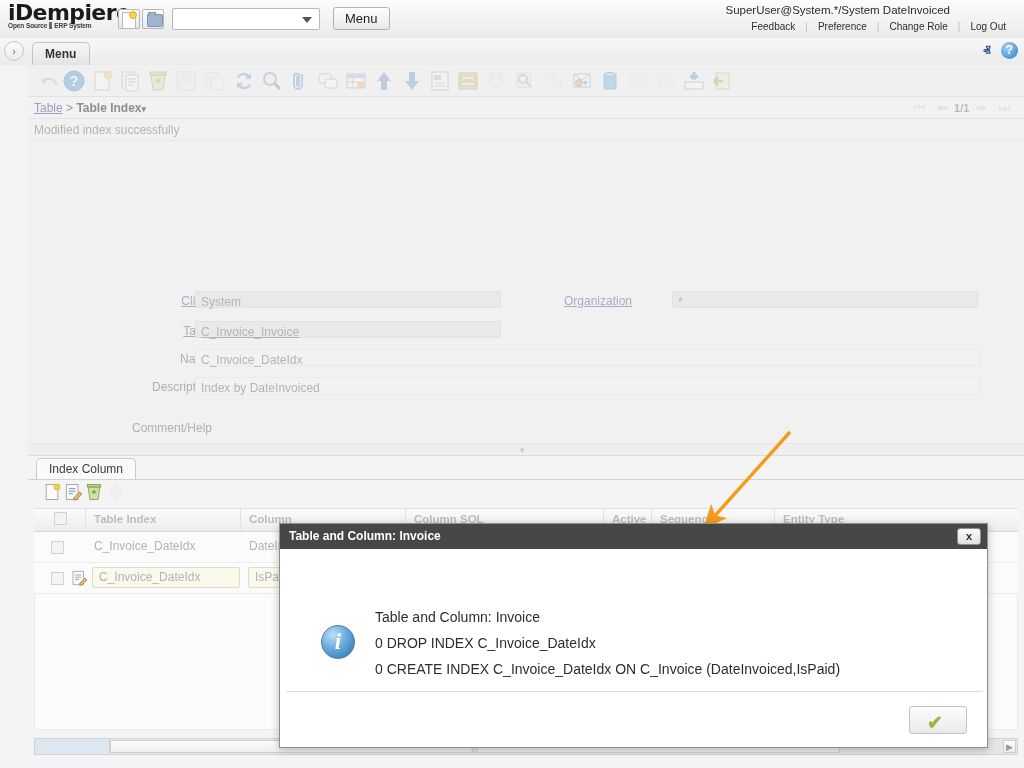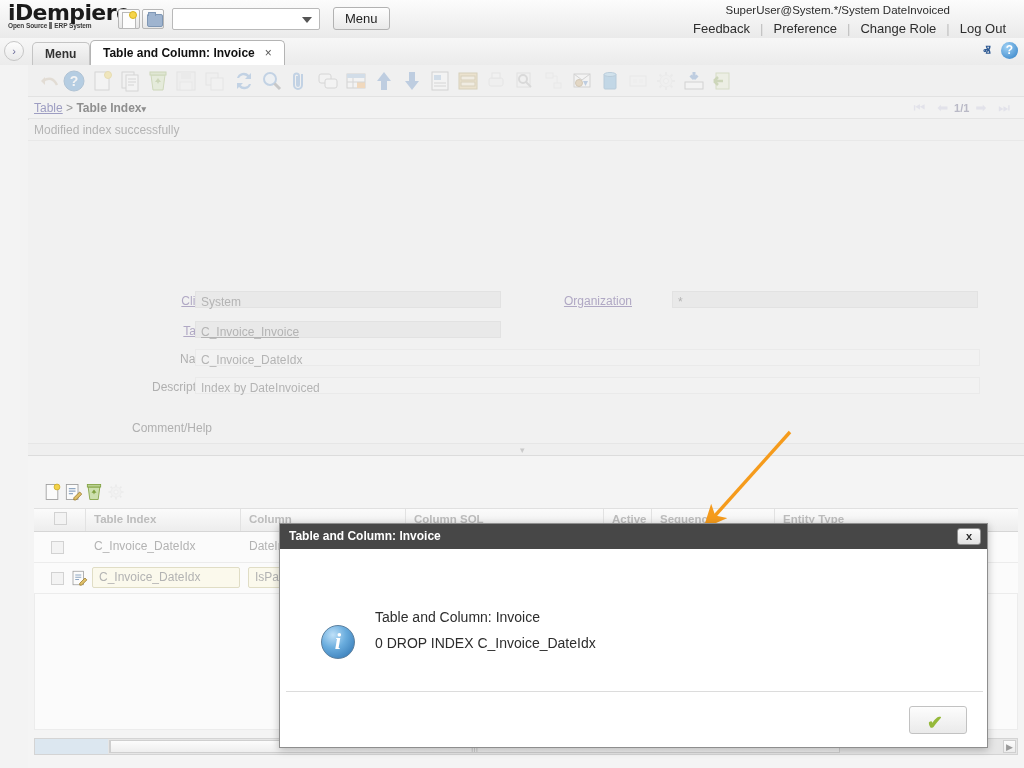--- a/index.html
+++ b/index.html
@@ -60,21 +60,21 @@
     line-height: 22px; font-size: 13px; color: #1f1f1f;
     border: 1px solid #b2b2b2; border-radius: 3px;
     background: linear-gradient(to bottom,#fefefe,#e9e9e9);
     box-sizing: border-box;
   }
 
   .user-line {
     position: absolute; right: 74px; top: 4px; font-size: 11.5px; color: #2b2b2b;
     white-space: nowrap;
   }
-  .hdr-links { position: absolute; right: 8px; top: 21px; font-size: 13px; white-space: nowrap; }
+  .hdr-links { position: absolute; right: 8px; top: 21px; font-size: 10px; white-space: nowrap; }
   .hdr-links a { color: #2d2d2d; text-decoration: none; padding: 0 10px; }
   .hdr-links .sep { color: #bdbdbd; }
 
   
   .tabstrip {
     position: absolute; left: 0; top: 38px; width: 1024px; height: 27px;
     background: linear-gradient(to bottom,#f7f7f7,#ebebeb);
     border-bottom: 1px solid #c9c9c9;
   }
   .collapse-handle {
@@ -306,23 +306,20 @@
     <div class="user-line">SuperUser@System.*/System DateInvoiced</div>
 
     <div class="hdr-links">
       <a>Feedback</a><span class="sep">|</span><a>Preference</a><span class="sep">|</span><a>Change Role</a><span class="sep">|</span><a>Log Out</a>
     </div>
   </div>
 
   <div class="tabstrip">
     <div class="collapse-handle">›</div>
     <div class="tab" style="left:32px;width:58px;">Menu</div>
-    <div class="tab active" style="left:90px;">
-      <span>Table and Column: Invoice</span><span class="x">×</span>
-    </div>
     <div class="tab-right-icons">
       <span class="chev-up">ⱏ</span>
       <span class="help-circ">?</span>
     </div>
   </div>
 
   <div class="leftrail"></div>
 
   <div class="toolbar">
 
@@ -559,20 +556,23 @@
     </div>
 
     <div class="validate-btn">Index Validate</div>
   </div>
 
   <div class="form-splitter">
     <span class="grip">▾</span>
   </div>
 
   <div class="gridpanel">
+    <div class="grid-tabstrip">
+      <div class="grid-tab">Index Column</div>
+    </div>
 
     <div class="grid-toolbar">
       <div class="gt" style="left:8px">
         <svg width="20" height="20" viewBox="0 0 24 24">
             <rect x="5" y="3" width="14" height="18" fill="#fbfbfb" stroke="#9a9a9a"></rect>
             <circle cx="18" cy="6" r="3.5" fill="#f3d24a" stroke="#cfae28"></circle>
           </svg>
       </div>
       <div class="gt" style="left:29px">
         <svg width="20" height="20" viewBox="0 0 24 24">
@@ -654,20 +654,21 @@
   <div class="dlg">
     <div class="dlg-title">
       <span>Table and Column: Invoice</span>
       <span class="dlg-close">x</span>
     </div>
     <div class="dlg-body">
       <div class="info-icon">i</div>
       <div class="dlg-msg">
         <div>Table and Column: Invoice</div>
         <div>0 DROP INDEX C_Invoice_DateIdx</div>
+        <div>0 CREATE INDEX C_Invoice_DateIdx ON C_Invoice (DateInvoiced,IsPaid)</div>
       </div>
     </div>
     <div class="dlg-sep"></div>
     <div class="ok-btn">
       <span class="tick">✔</span>
     </div>
   </div>
 
 </div>
 

